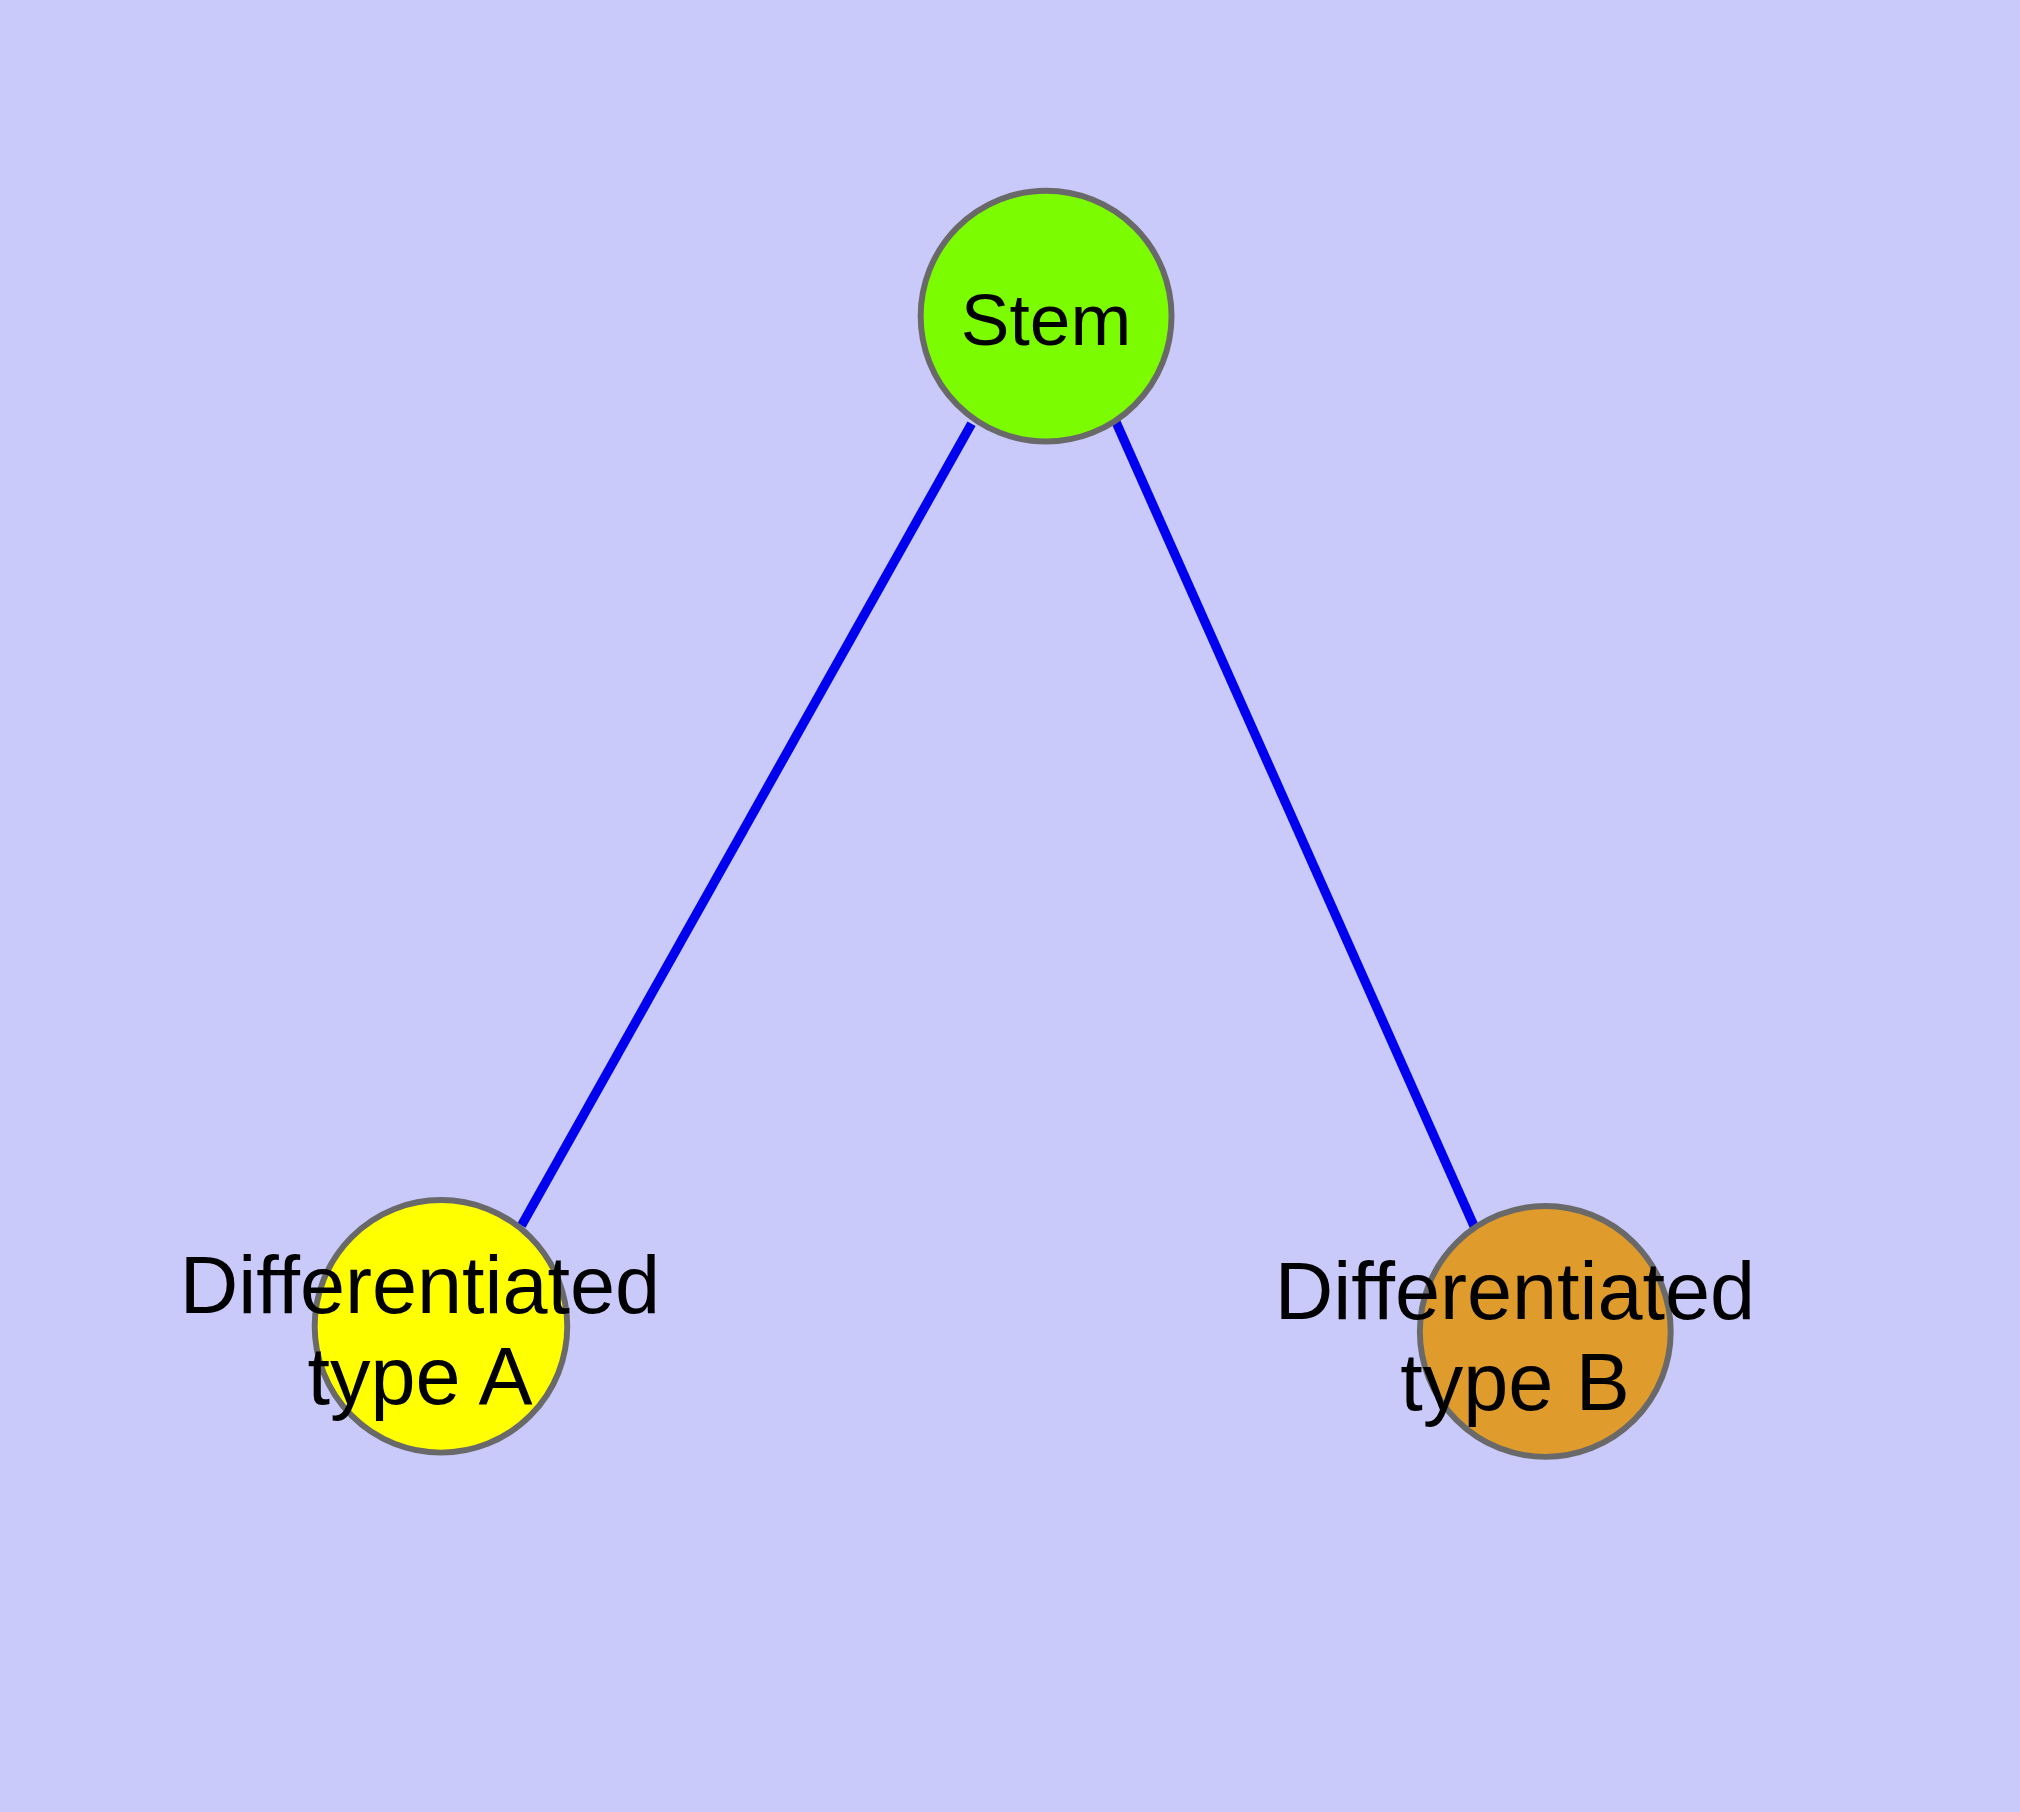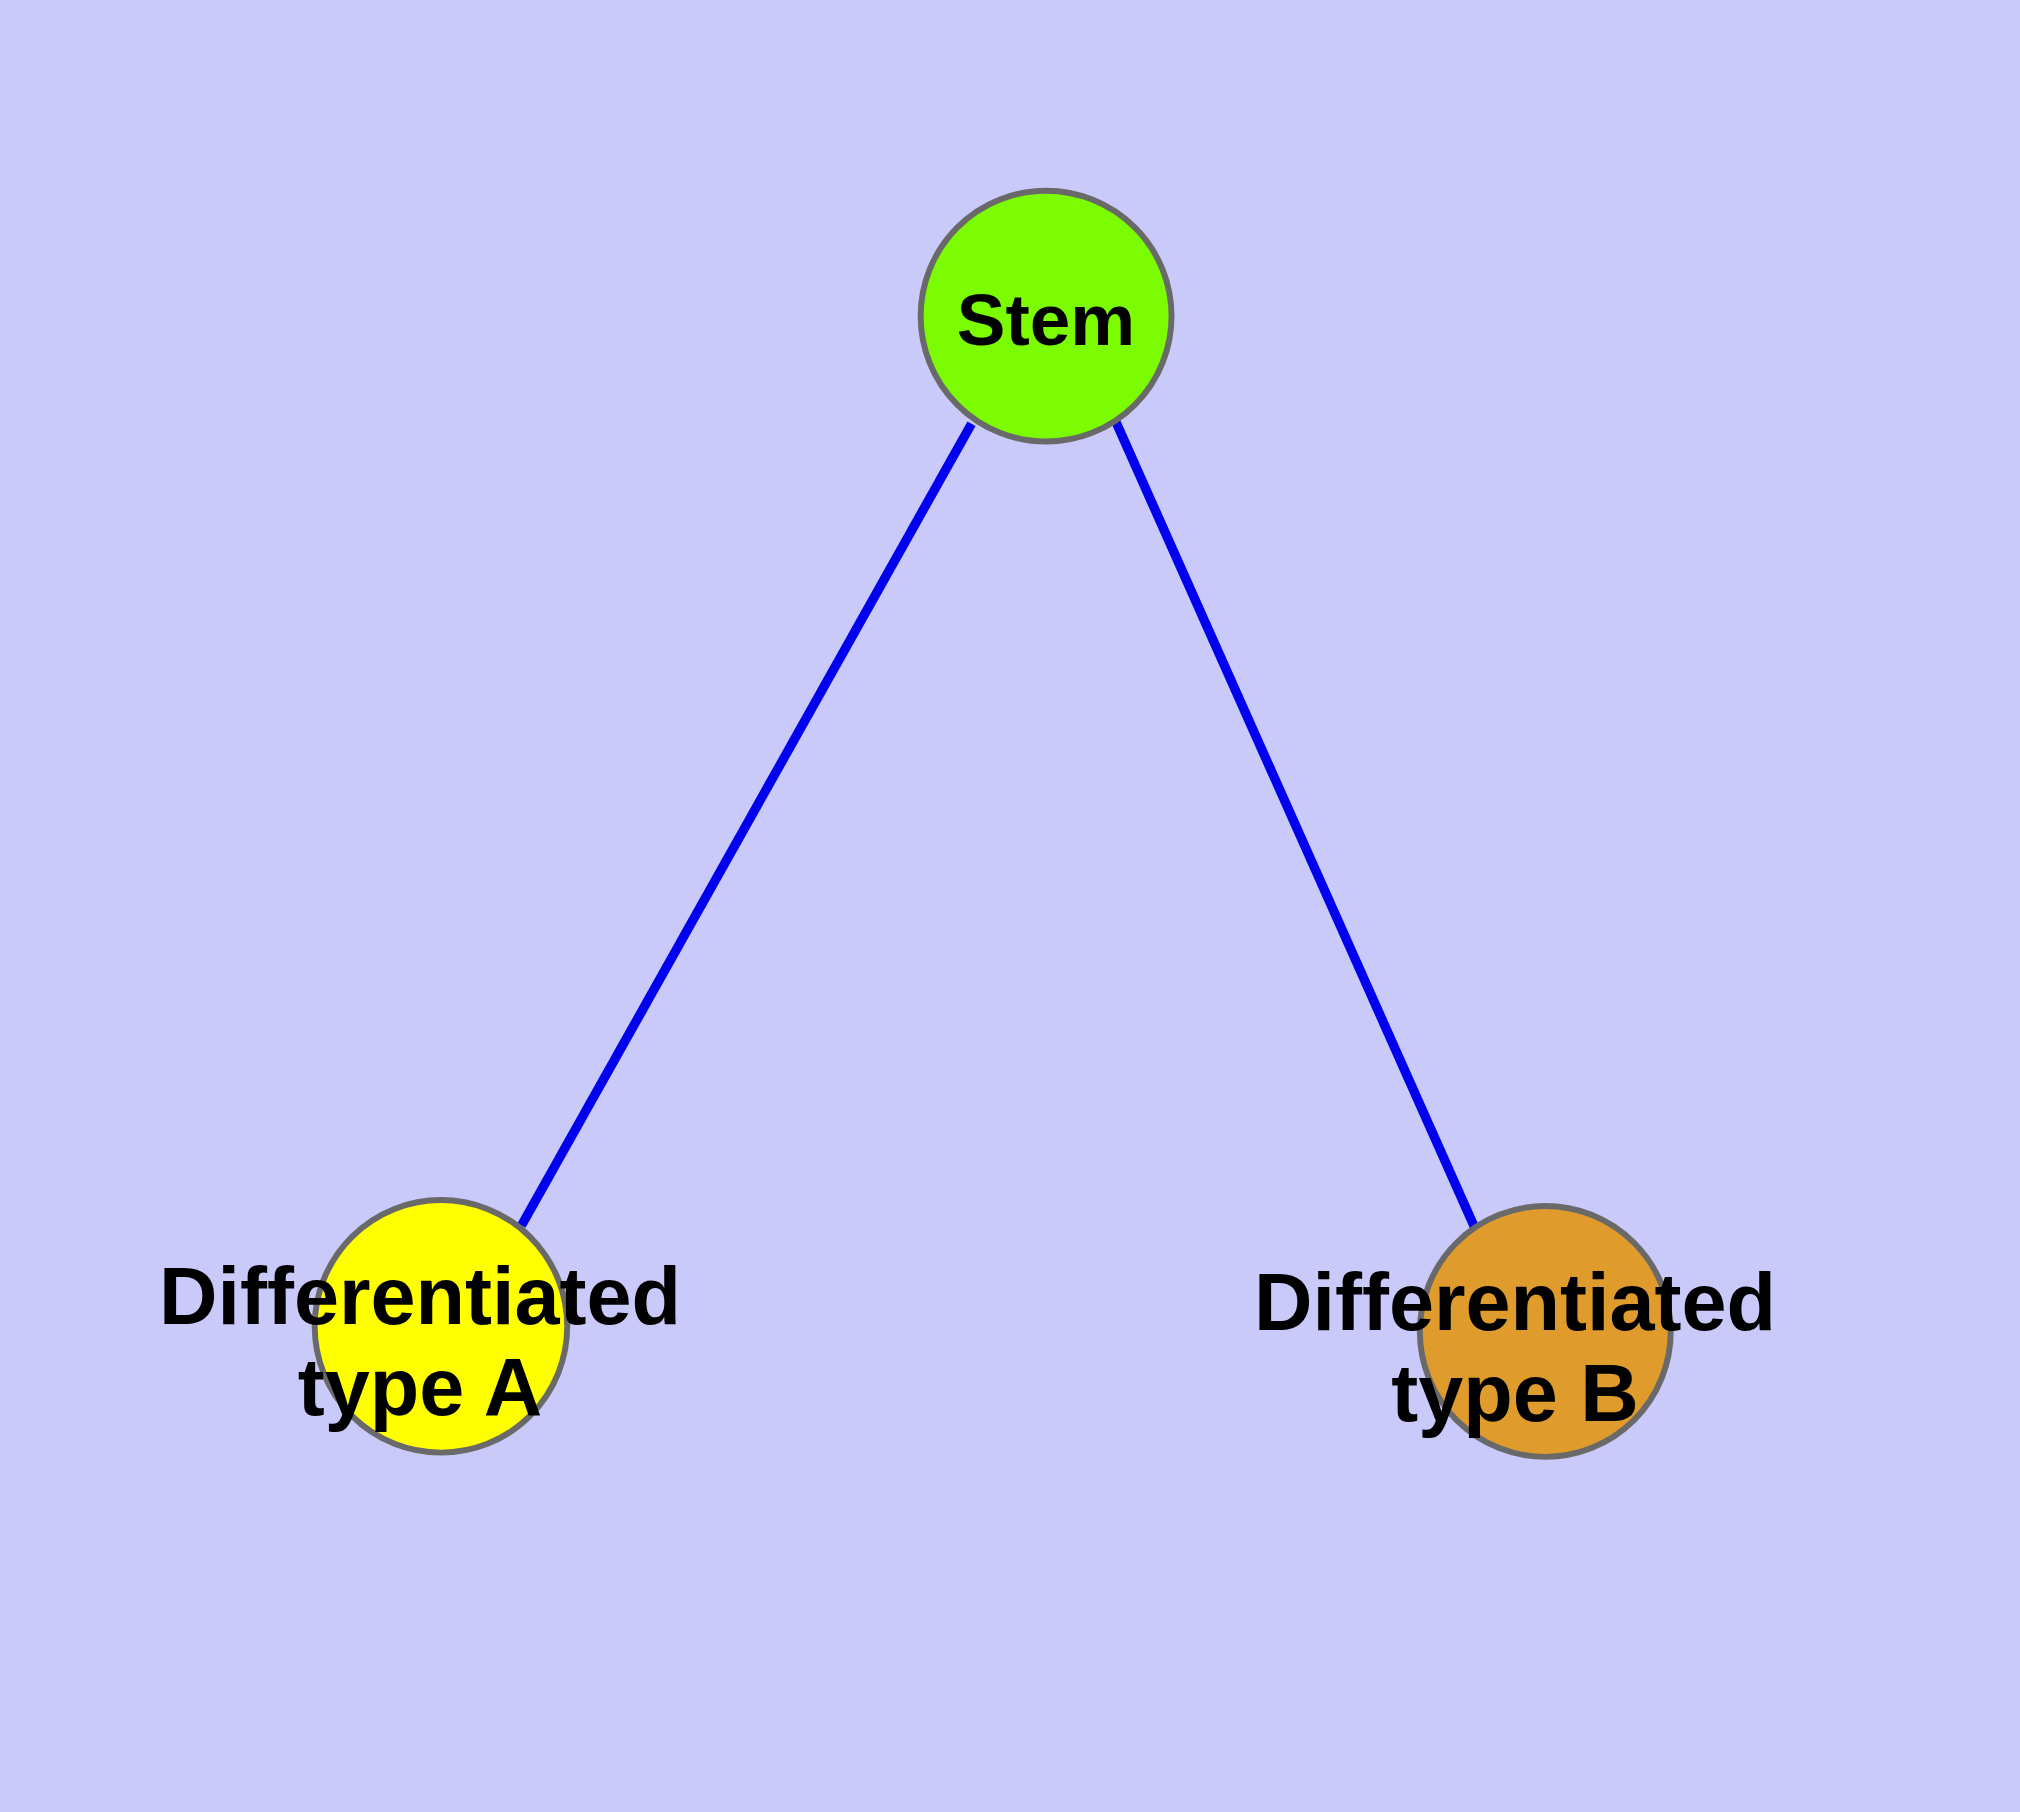--- a/index.html
+++ b/index.html
@@ -24,34 +24,33 @@
   #graph-svg {
     position: absolute;
     left: 0;
     top: 0;
     width: 2021px;
     height: 1812px;
   }
   .node-label {
     position: absolute;
     text-align: center;
-    font-weight: bold;
+    font-weight: normal;
     color: #000000;
     line-height: 1.12;
     white-space: pre;
     pointer-events: none;
     transform: translate(-50%, -50%);
   }
   #label-stem {
     font-size: 73px;
   }
   #label-diff-a,
   #label-diff-b {
     font-size: 81px;
-    margin-top: 11px;
   }
 </style>
 </head>
 <body>
 
 <div id="canvas" style="width: 2021px; height: 1812px;">
 
   <div id="bg-rect" style="width: 2021px; height: 1812px; background: rgb(201, 201, 250);"></div>
 
   <svg id="graph-svg" viewBox="0 0 2384 2138">

